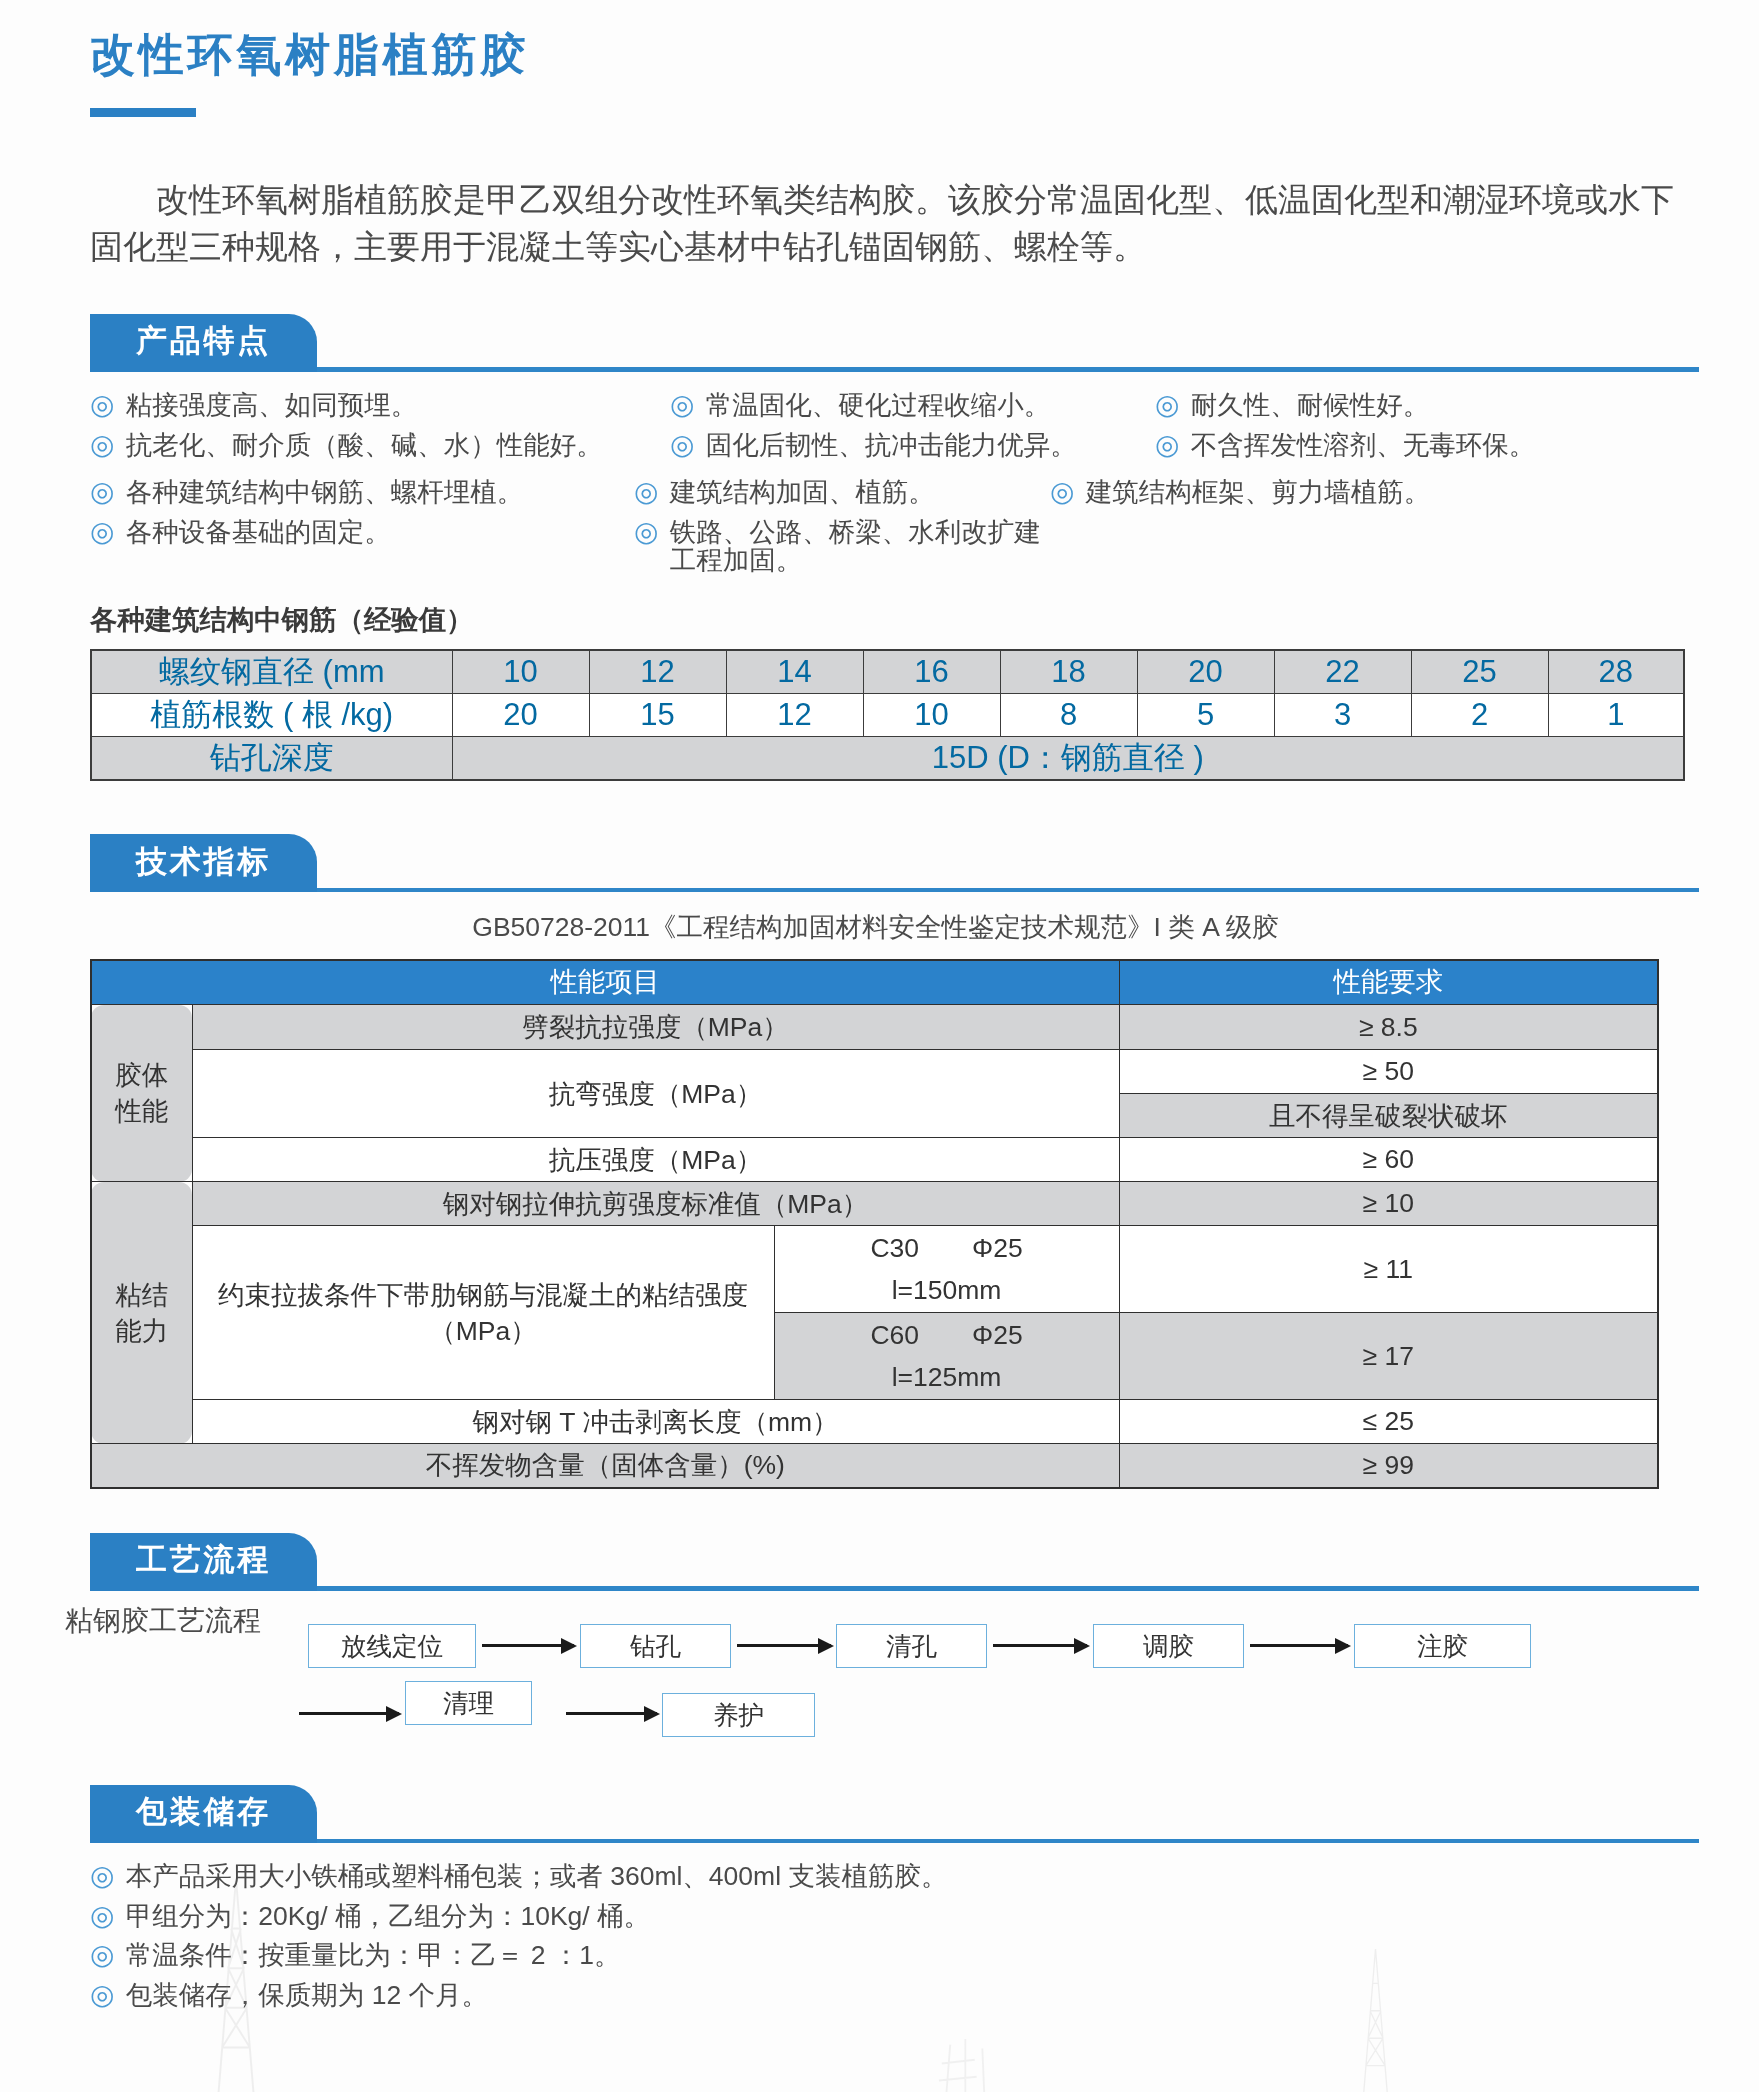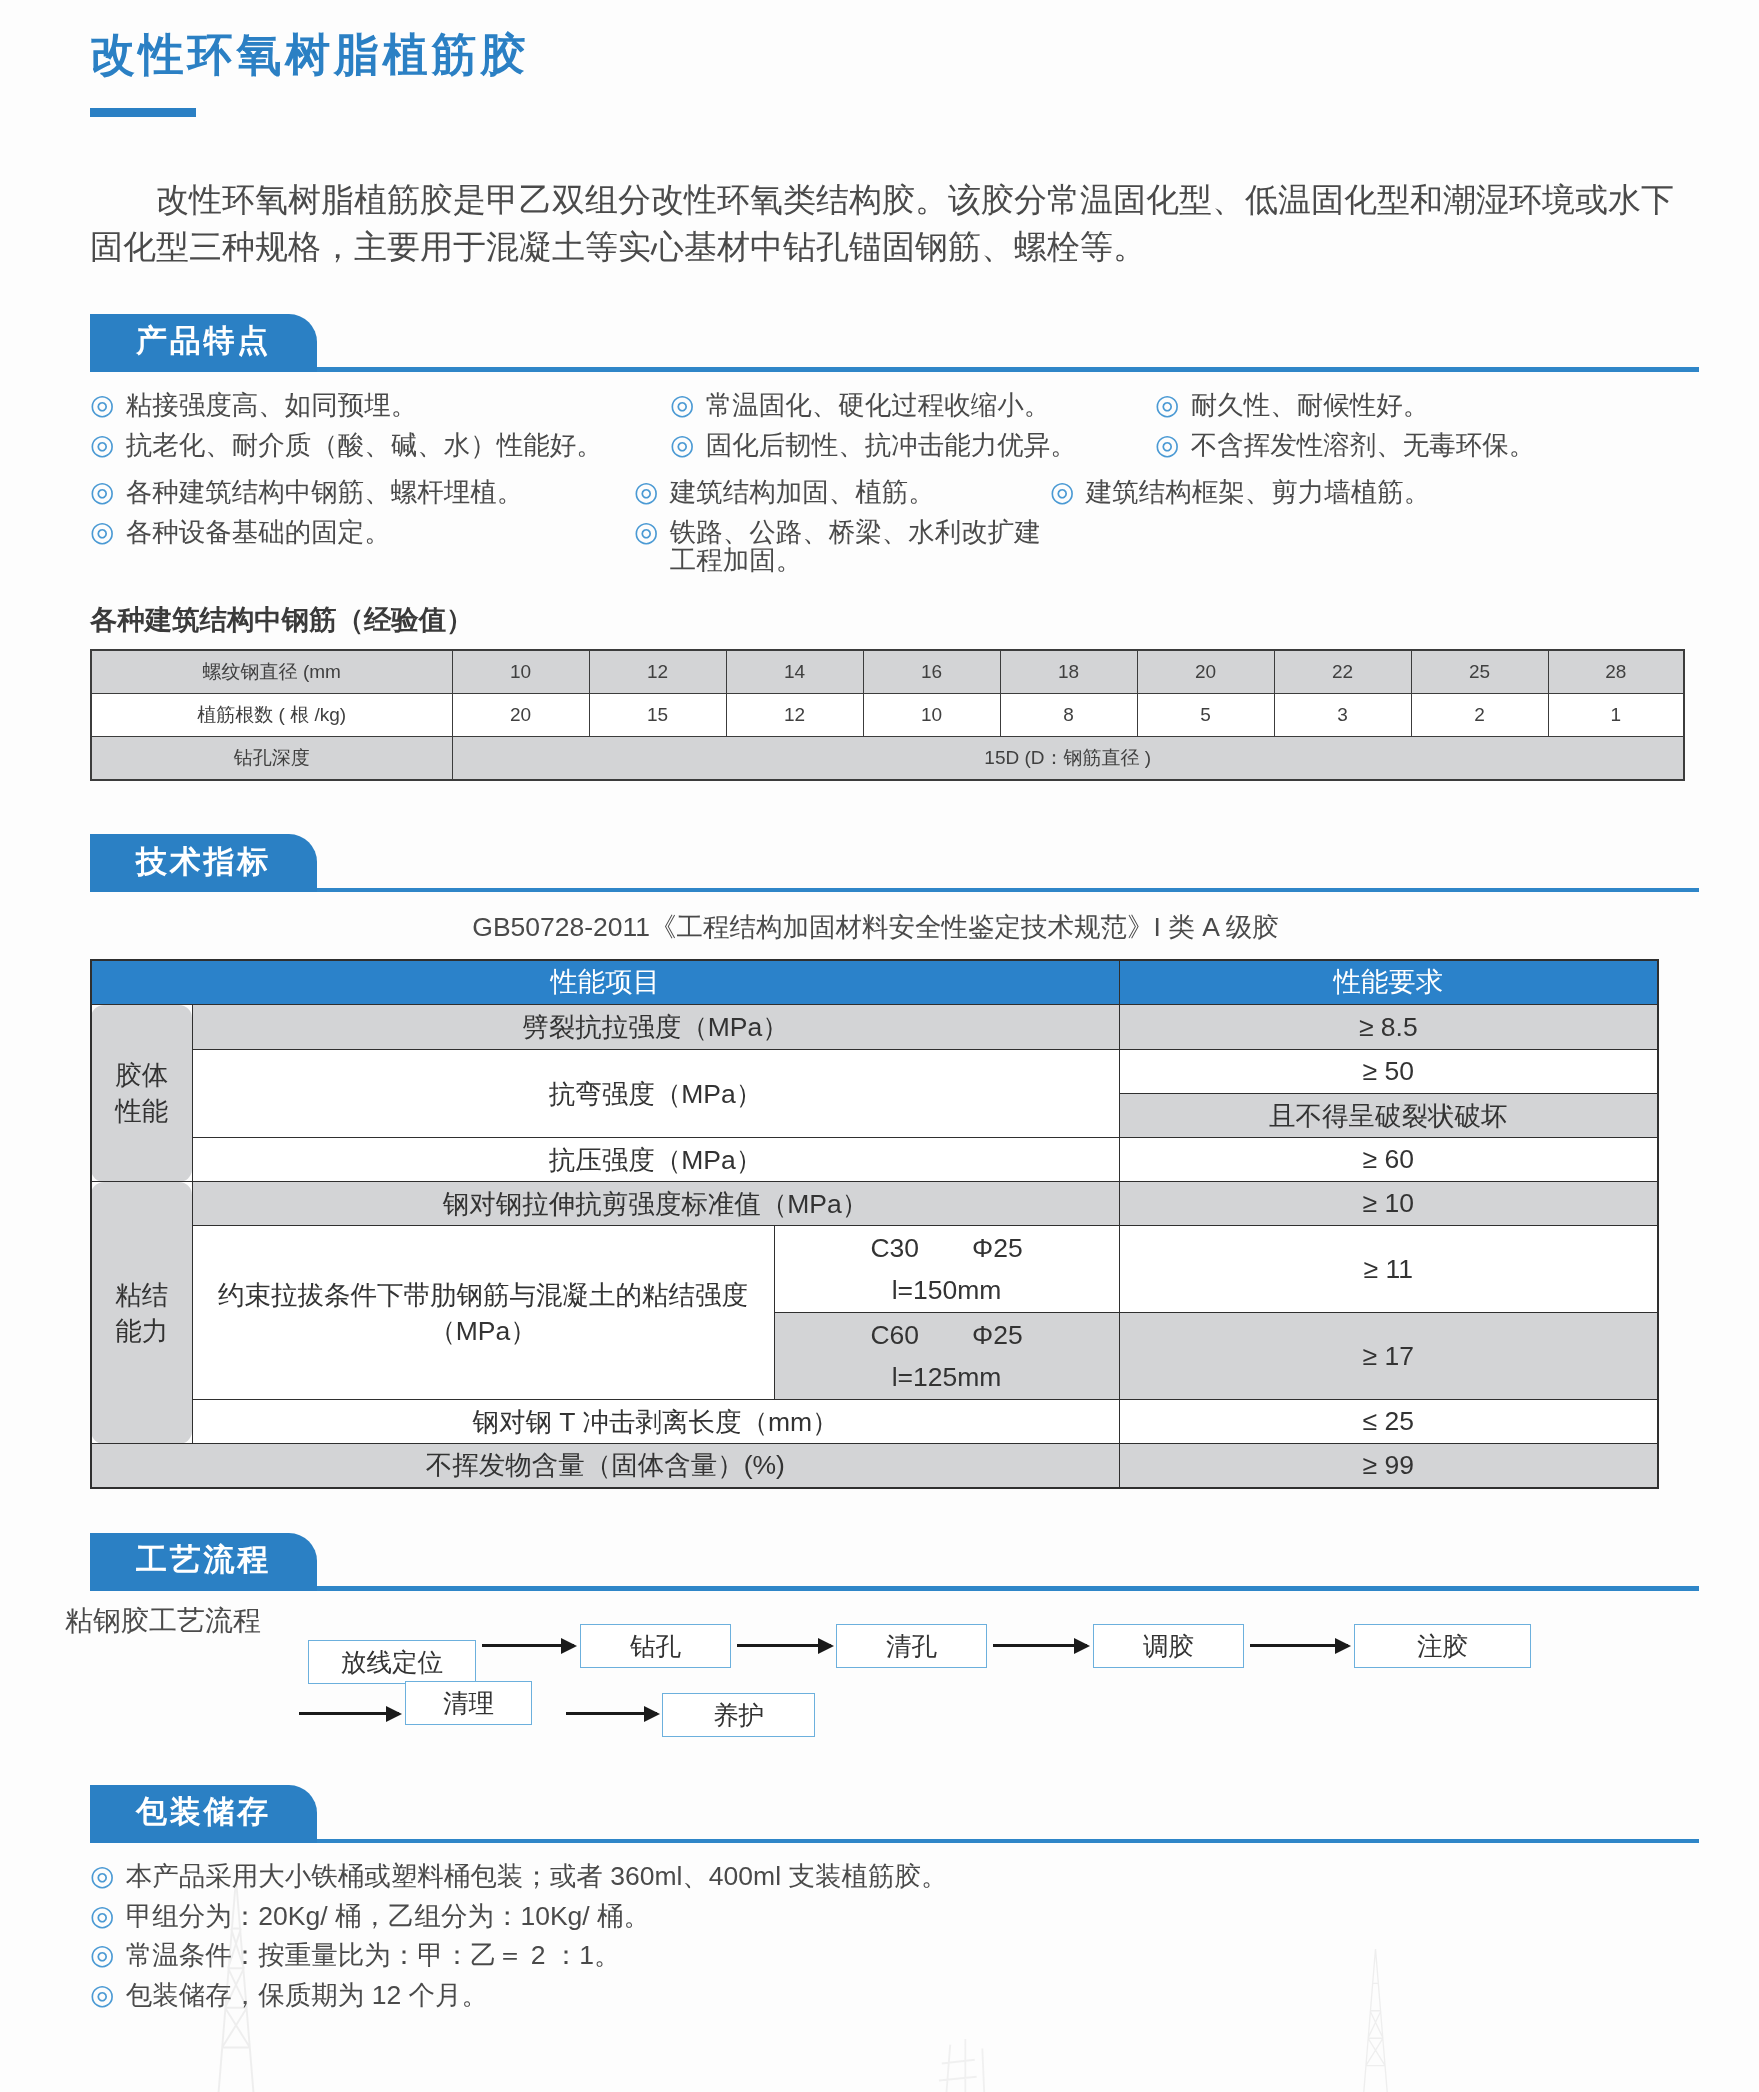--- a/index.html
+++ b/index.html
@@ -24,21 +24,21 @@
   .bullets{margin-left:90px;margin-top:19px;display:grid;row-gap:12.3px;font-size:26.5px;line-height:28px;color:#4a4a4a;}
   .bullets.features{grid-template-columns:580px 485px 1fr;}
   .bullets.apps{grid-template-columns:544px 416px 1fr;}
   .bullets.pack{grid-template-columns:1fr;row-gap:11.4px;}
   .bullet{display:flex;align-items:flex-start;}
   .dot{color:#4b9ad4;margin-right:11.4px;font-size:28px;line-height:28px;}
 
   
   .t1-caption{margin:28px 0 0 90px;font-size:27.4px;font-weight:bold;color:#3a3a3a;}
   table{border-collapse:collapse;table-layout:fixed;}
-  .t1{margin:11.4px 0 0 90px;width:1595px;border:2.8px solid #3c3c3c;font-size:19px;color:#404040;}
+  .t1{margin:11.4px 0 0 90px;width:1595px;border:2.8px solid #3c3c3c;font-size:31px;color:#0369a1;}
   .t1 td{border:1.9px solid #3c3c3c;text-align:center;height:42px;padding:0;}
   .gray{background:#d3d4d6;}
   .white{background:#ffffff;}
 
   
   .gb-note{margin:17px 0 0 90px;width:1571px;text-align:center;font-size:26.5px;color:#4a4a4a;}
   .t2{margin:13.2px 0 0 90px;width:1568px;border:2.8px solid #2f2f2f;font-size:26.5px;color:#333;}
   .t2 td{border:1.9px solid #2f2f2f;text-align:center;padding:0 7.6px;box-sizing:border-box;}
   .t2 .hdr{background:#2b82ca;color:#fff;font-size:27.4px;}
   .t2 .grp{padding:0 19px;border-radius:13px;}
@@ -239,21 +239,21 @@
   </section>
 
   <section>
     <div class="sec-head" style="margin-top:44px;">
       <div class="sec-rule"></div>
       <div class="sec-badge">工艺流程</div>
     </div>
     <div class="flow-wrap">
       <div class="flow-label">粘钢胶工艺流程</div>
 
-      <div class="fbox" style="left:243px;top:44px;width:168px;">放线定位</div>
+      <div class="fbox" style="left:243px;top:28px;width:168px;">放线定位</div>
       <div class="farrow" style="left:417px;top:48px;width:92px;"></div>
       <div class="fbox" style="left:515px;top:28px;width:151px;">钻孔</div>
       <div class="farrow" style="left:672px;top:48px;width:94px;"></div>
       <div class="fbox" style="left:771px;top:28px;width:151px;">清孔</div>
       <div class="farrow" style="left:928px;top:48px;width:94px;"></div>
       <div class="fbox" style="left:1028px;top:28px;width:151px;">调胶</div>
       <div class="farrow" style="left:1185px;top:48px;width:98px;"></div>
       <div class="fbox" style="left:1289px;top:28px;width:177px;">注胶</div>
 
       <div class="farrow" style="left:234px;top:116px;width:100px;"></div>

